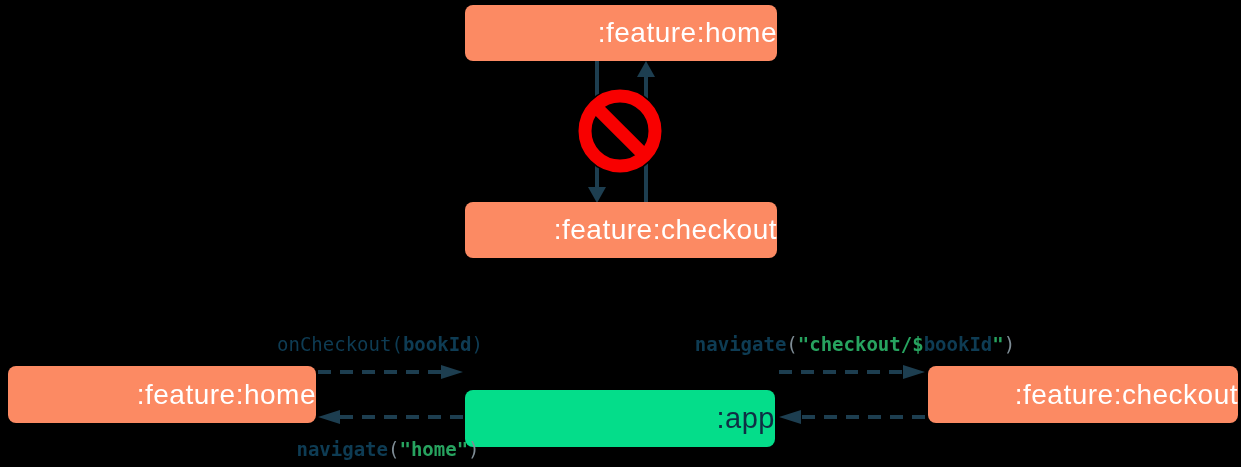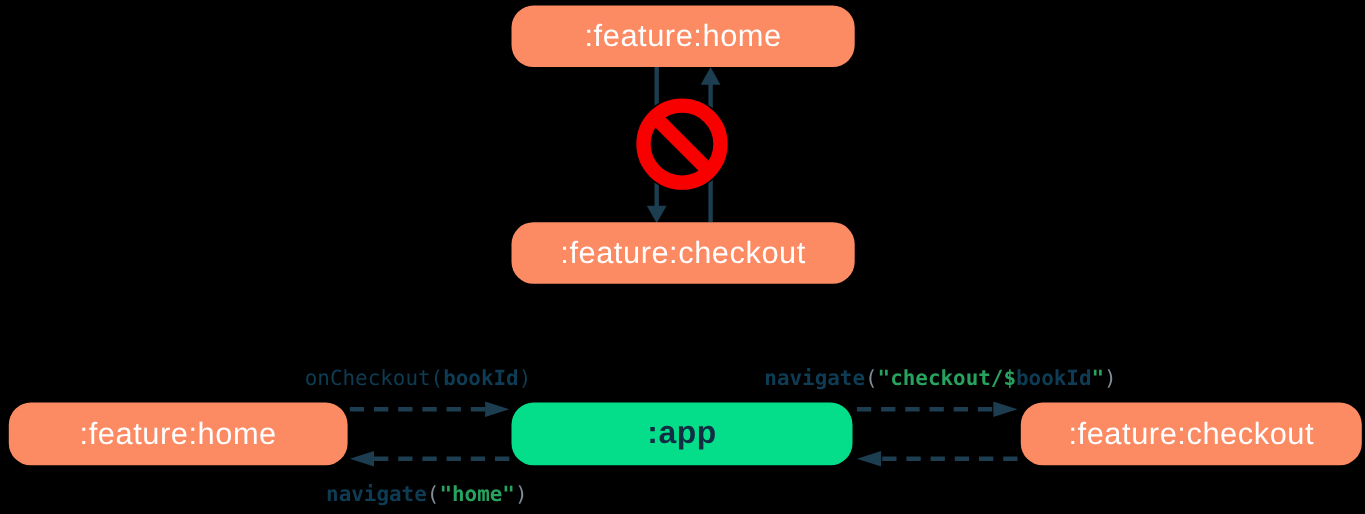--- a/index.html
+++ b/index.html
@@ -7,30 +7,30 @@
     position:relative;
     width:1241px;
     height:467px;
     background:var(--bg,#000);
     overflow:hidden;
     font-family:"Liberation Sans",sans-serif;
   }
   .overlay{position:absolute;left:0;top:0;width:1241px;height:467px;}
   .box{
     position:absolute;
-    border-radius:20px;
+    border-radius:8px;
     display:flex;
     align-items:center;
-    justify-content:center;
+    justify-content:flex-end;
     font-size:28px;
     letter-spacing:0.5px;
     z-index:2;
   }
   .coral{background:var(--coral);color:#fff;}
-  .green{background:var(--green);color:var(--navy-dark);font-weight:700;}
+  .green{background:var(--green);color:var(--navy-dark);font-weight:400;margin-top:24px;}
   .box-top-home{left:465px;top:5px;width:312px;height:56px;}
   .box-top-checkout{left:465px;top:202px;width:312px;height:56px;}
   .box-bottom-home{left:8px;top:366px;width:308px;height:57px;}
   .box-app{left:465px;top:366px;width:310px;height:57px;font-size:29px;}
   .box-bottom-checkout{left:928px;top:366px;width:310px;height:57px;}
   .code-label{
     position:absolute;
     font-family:"DejaVu Sans Mono","Liberation Mono",monospace;
     font-size:19px;
     white-space:nowrap;

